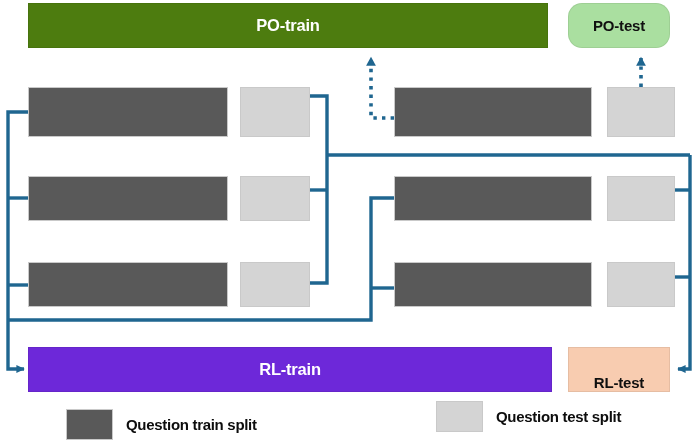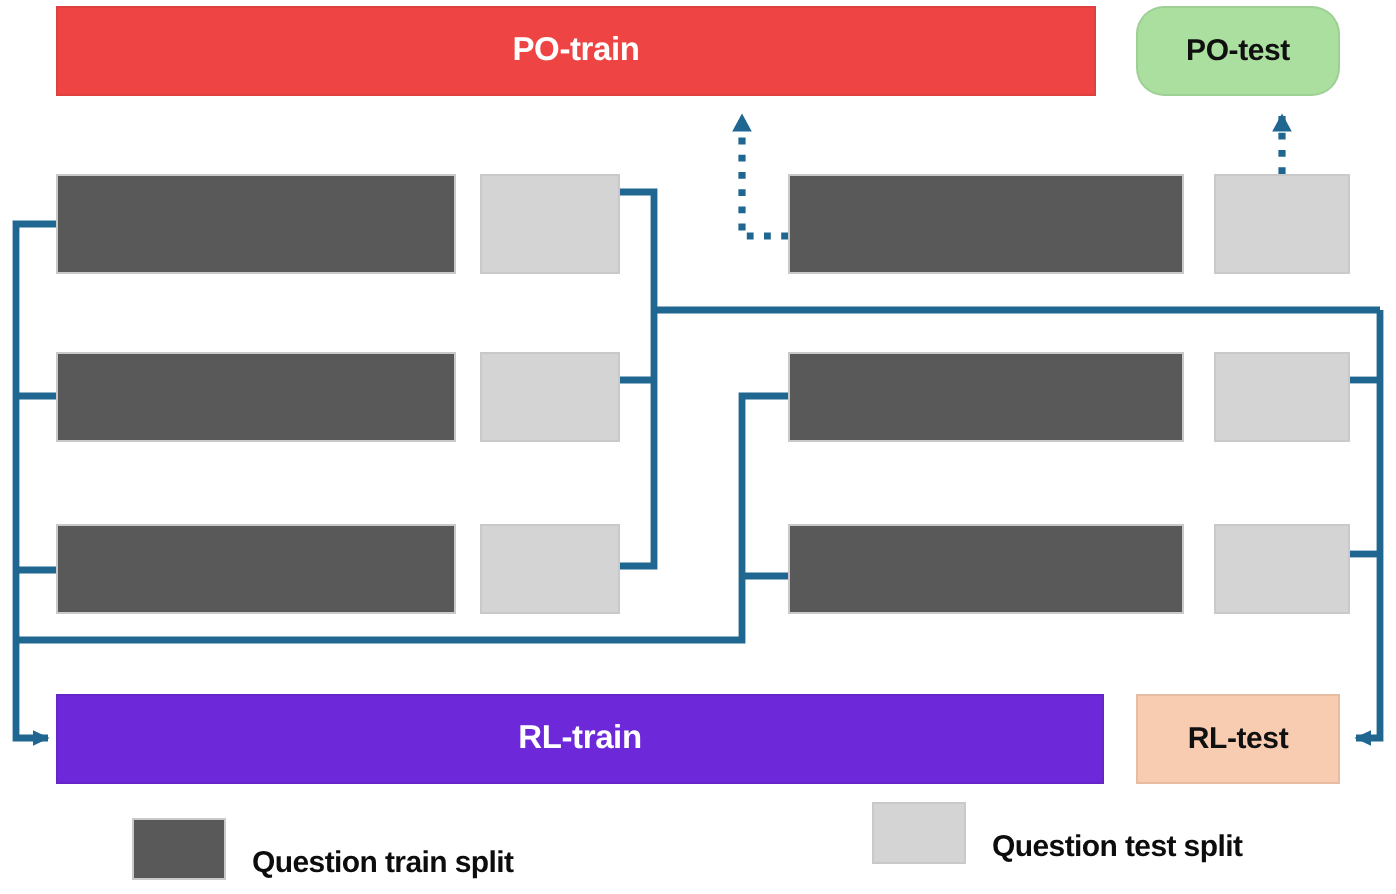--- a/index.html
+++ b/index.html
@@ -15,31 +15,31 @@
     position:absolute;
     box-sizing:border-box;
     display:flex;align-items:center;justify-content:center;
     font-weight:bold;
     letter-spacing:-0.2px;
     border:1px solid rgba(0,0,0,0.07);
   }
   .bigbox{font-size:16.5px;}
   .smallbox{font-size:15px;}
 
-  .po-train{background:#ef4444;color:#ffffff;}
+  .po-train{background:#4d7c0f;color:#ffffff;}
   .po-test {background:#aadfa0;color:#101010;}
   .rl-train{background:#6d28d9;color:#ffffff;}
-  .rl-test {background:#f8ccb0;color:#101010;}
+  .rl-test {background:#f8ccb0;color:#101010;align-items:flex-end;}
 
   .q-train{background:#595959;border:1px solid #c9c9c9;}
   .q-test {background:#d4d4d4;border:1px solid #c9c9c9;}
 
   
   #legend{position:absolute;left:0;top:400px;width:698px;height:47px;}
-  .legend-item{position:absolute;display:flex;align-items:flex-end;}
+  .legend-item{position:absolute;display:flex;align-items:center;}
   .legend-sw{width:47px;height:31px;box-sizing:border-box;border:1px solid #c9c9c9;}
   .legend-txt{
     margin-left:13px;font-size:15px;font-weight:bold;color:#0d0d0d;
     white-space:nowrap;letter-spacing:-0.3px;
   }
 </style>
 </head>
 <body>
 
 <div id="stage">

